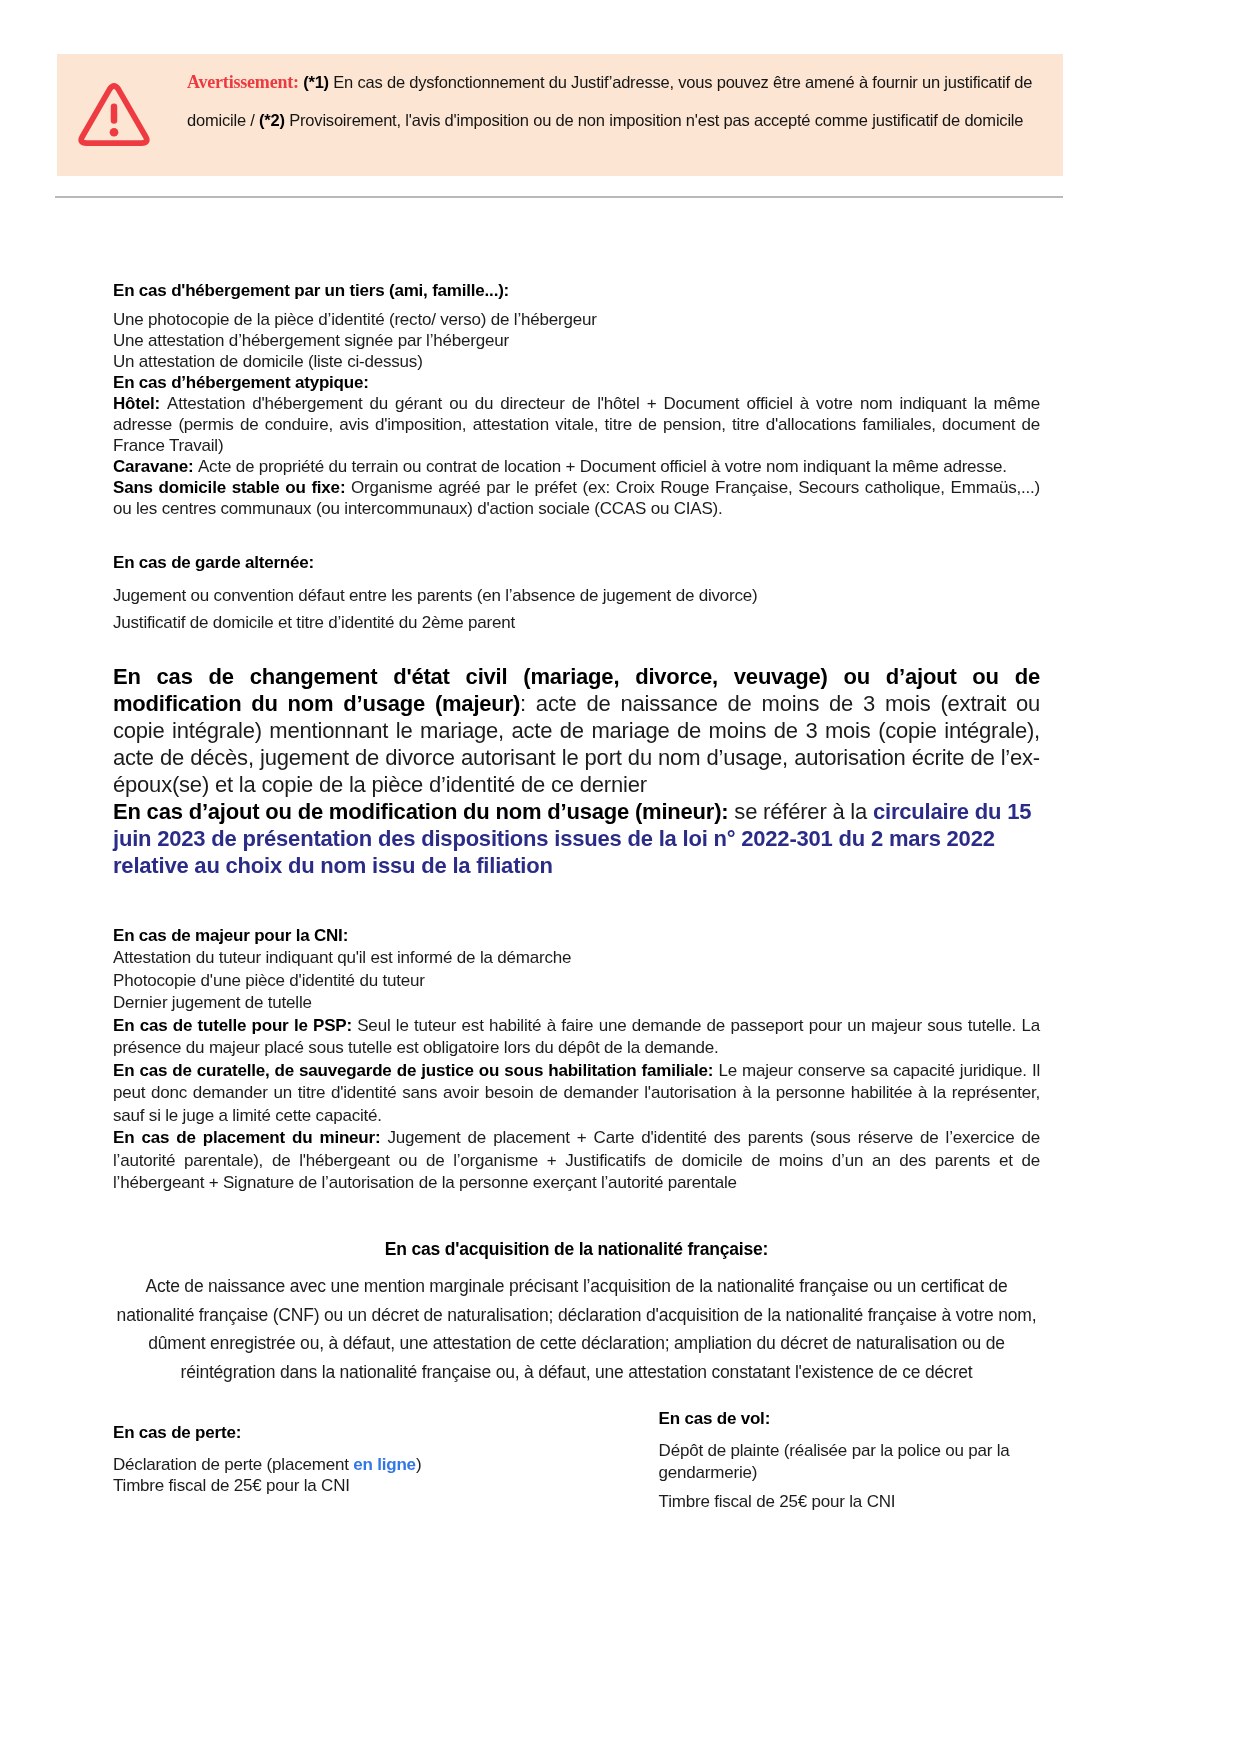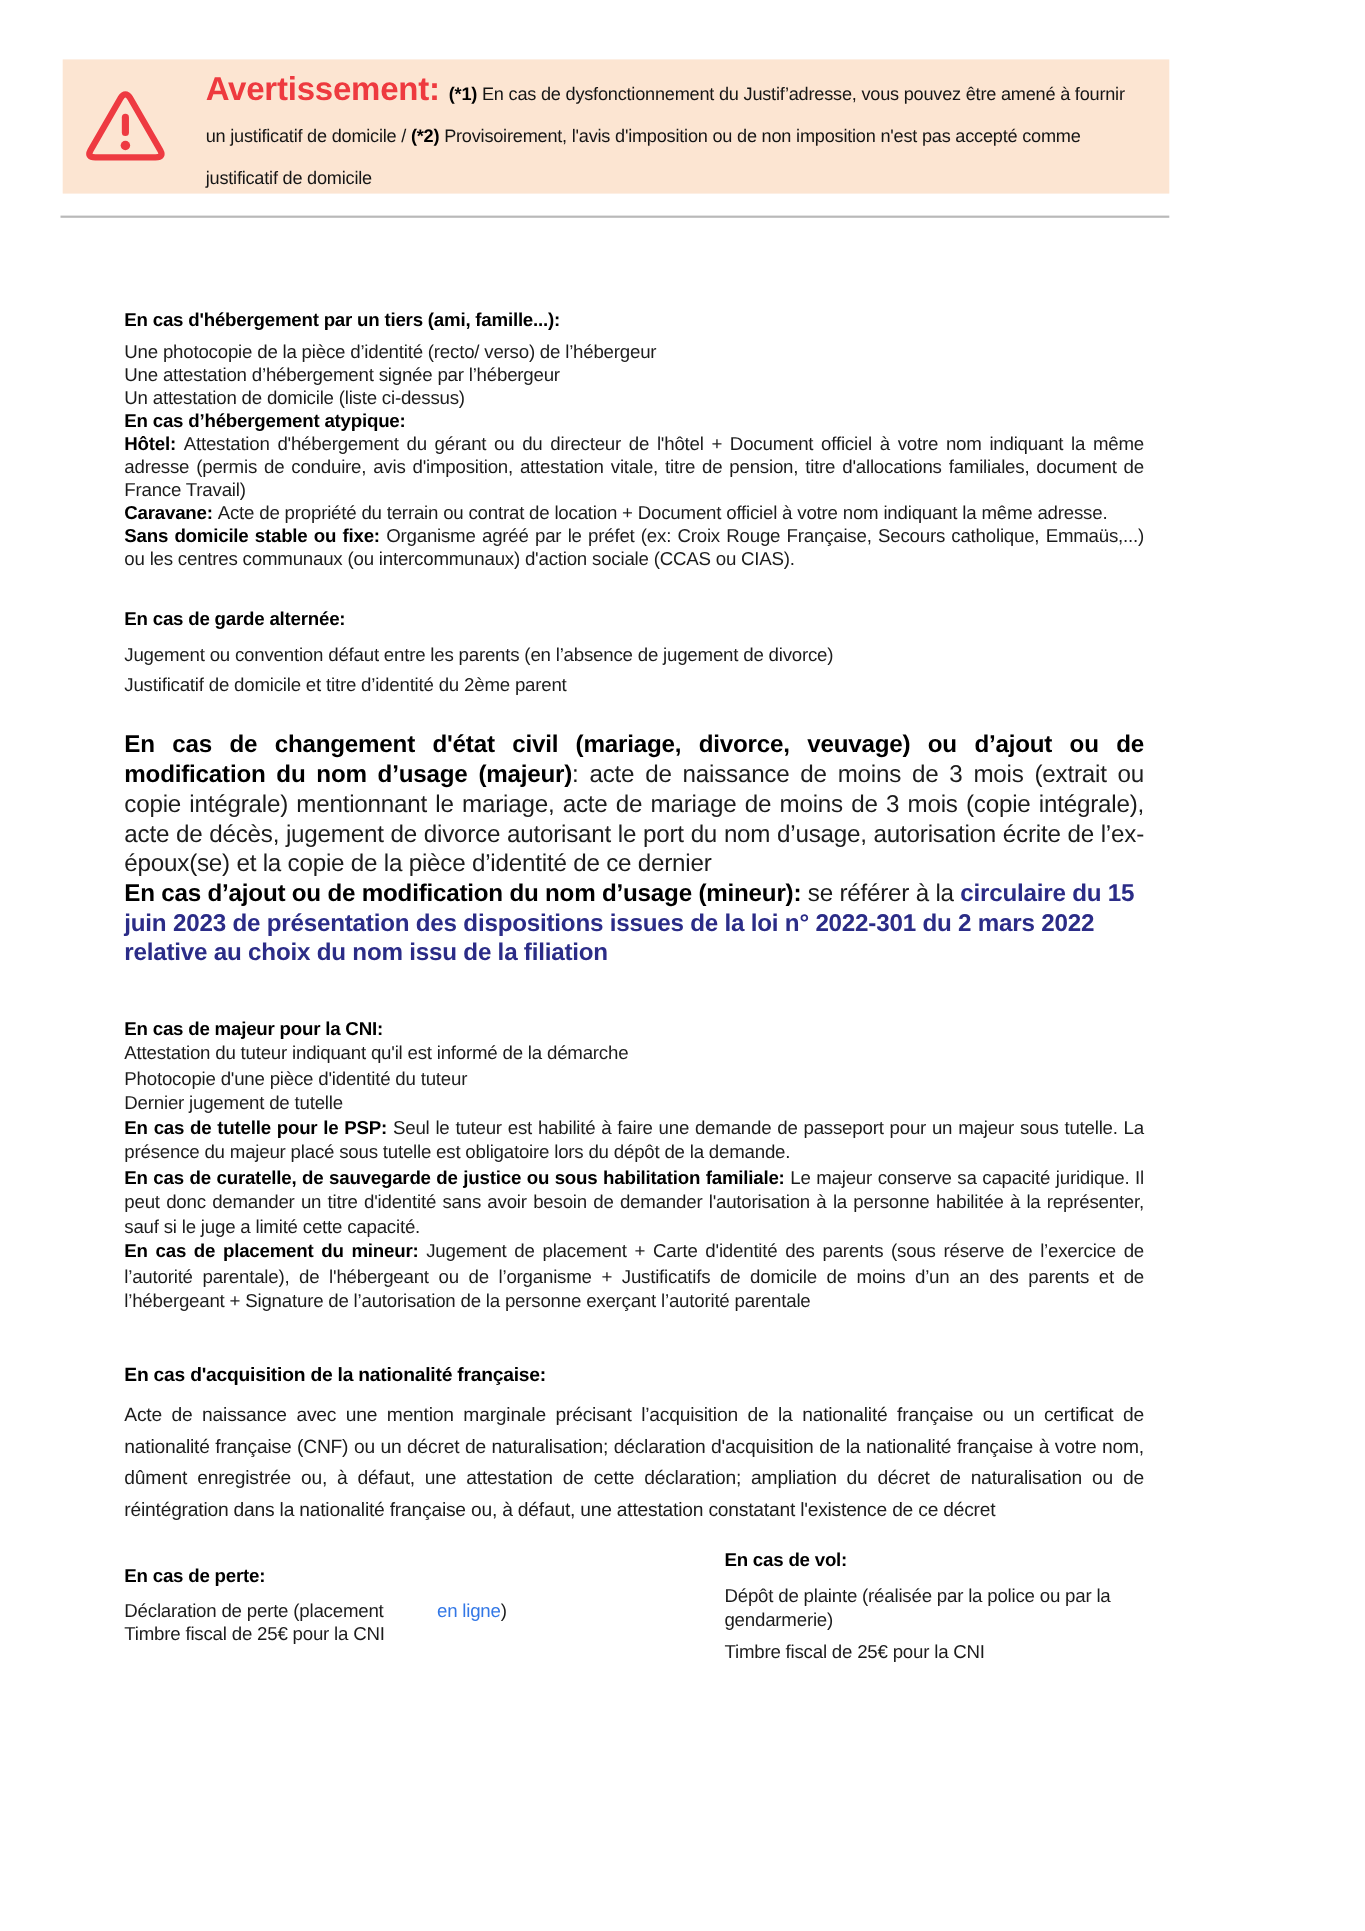--- a/index.html
+++ b/index.html
@@ -15,50 +15,50 @@
   .banner {
     position: absolute; left: 57px; top: 54px;
     width: 1006px; height: 122px;
     background: #fce5d2;
   }
   .banner-icon { position: absolute; left: 21px; top: 27px; width: 72px; height: 68px; }
   .banner-text {
     position: absolute; left: 130px; right: 26px; top: 9px;
     font-size: 16.5px; line-height: 38px; color: #151515;
   }
-  .banner-text .accent { font-weight: bold; color: #ee3a3f; font-size: 30px; }
+  .banner-text .accent { font-weight: bold; color: #ee3a3f; font-size: 18px; font-family: Liberation Serif, serif; }
   .separator {
     position: absolute; left: 55px; top: 196px; width: 1008px; height: 2px;
     background: #b9b9b9;
   }
 
   
   .content { position: absolute; left: 113px; top: 264px; width: 927px; }
   .para { margin: 0; }
   .b, .h { font-weight: bold; color: #000; }
   .navy { font-weight: bold; color: #2b2c87; }
-  .blue { font-weight: normal; color: #3277e6; margin-left: 44px; }
+  .blue { font-weight: bold; color: #3277e6; }
   .j { text-align: justify; }
 
   .sec-a { margin-top: 16px; }
   .sec-a .para { line-height: 21px; }
   .sec-a .mb8 { margin-bottom: 8px; }
 
   .sec-b { margin-top: 30px; }
   .sec-b .para { line-height: 27.5px; }
   .sec-b .h { margin-bottom: 5px; }
 
   .sec-c { margin-top: 26px; }
   .sec-c .para { line-height: 27px; font-size: 22px; }
 
   .sec-d { margin-top: 46px; }
   .sec-d .para { line-height: 22.5px; }
 
   .sec-e { margin-top: 40px; }
-  .sec-e .para { line-height: 28.5px; font-size: 17.5px; }
+  .sec-e .para { line-height: 28.5px; font-size: 17.5px; text-align: center; }
   .sec-e .h { margin-bottom: 9px; }
 
   
   .footer { display: flex; margin-top: 36px; }
   .footer .para { line-height: 21.5px; }
   .footer .h { margin-bottom: 10px; }
   .footer-col-left { width: 500px; }
   .footer-col-right { width: 407px; margin-left: 77px; margin-top: -14px; }
   .footer-col-right .wrap { line-height: 22px; }
   .footer-col-right .mt6 { margin-top: 7px; }

